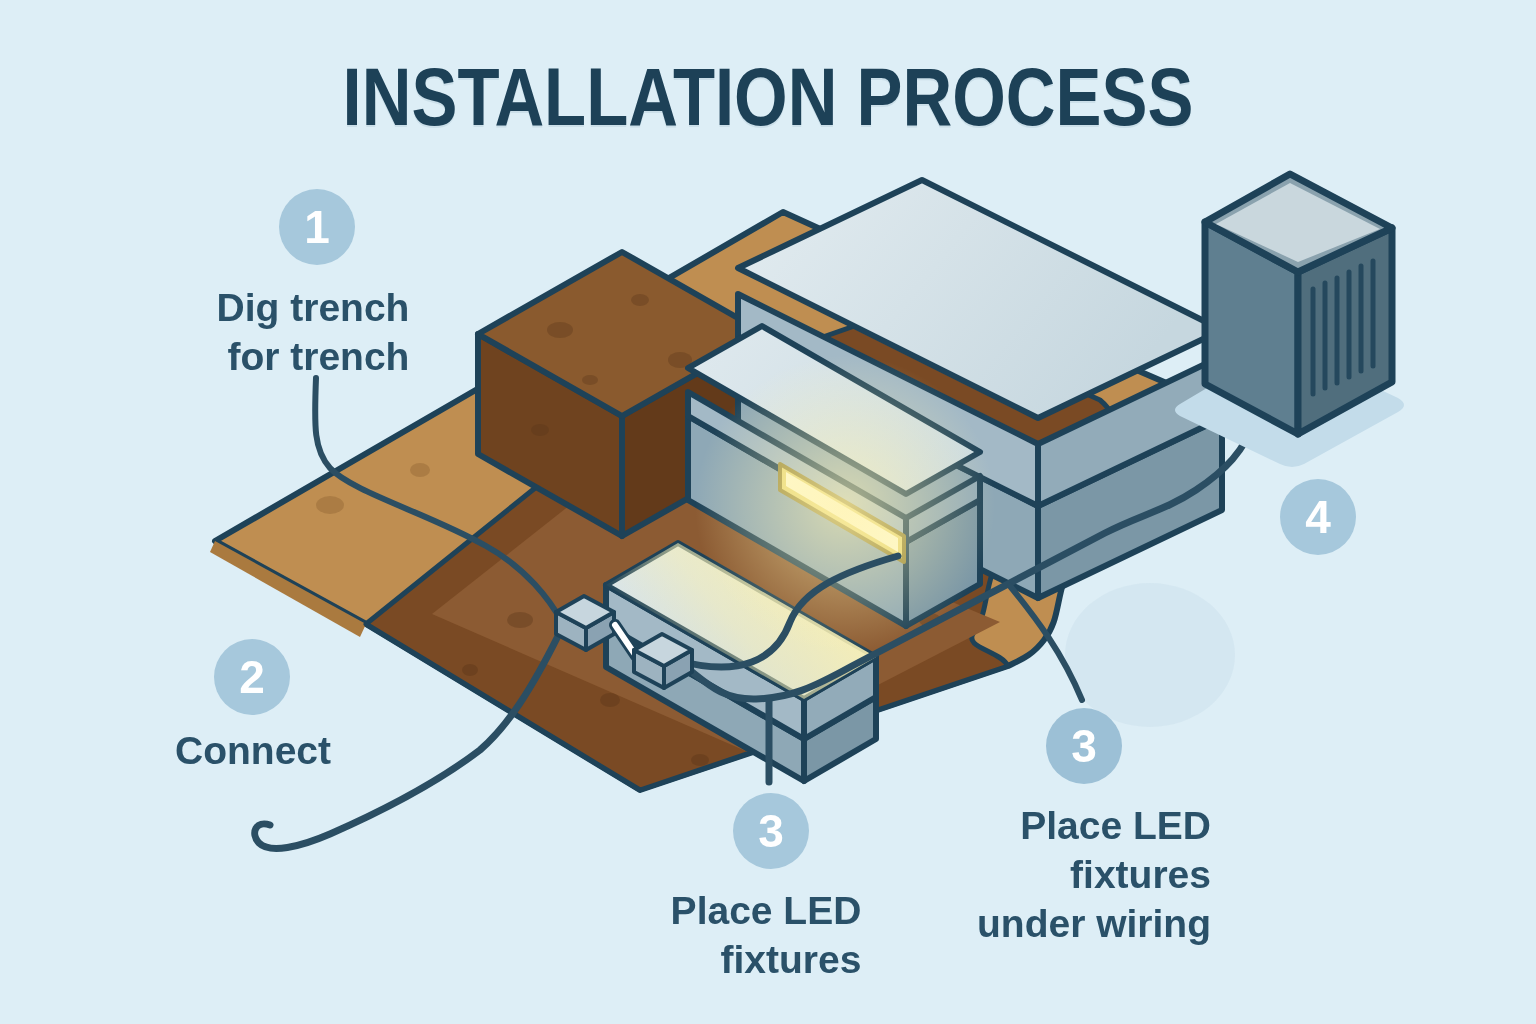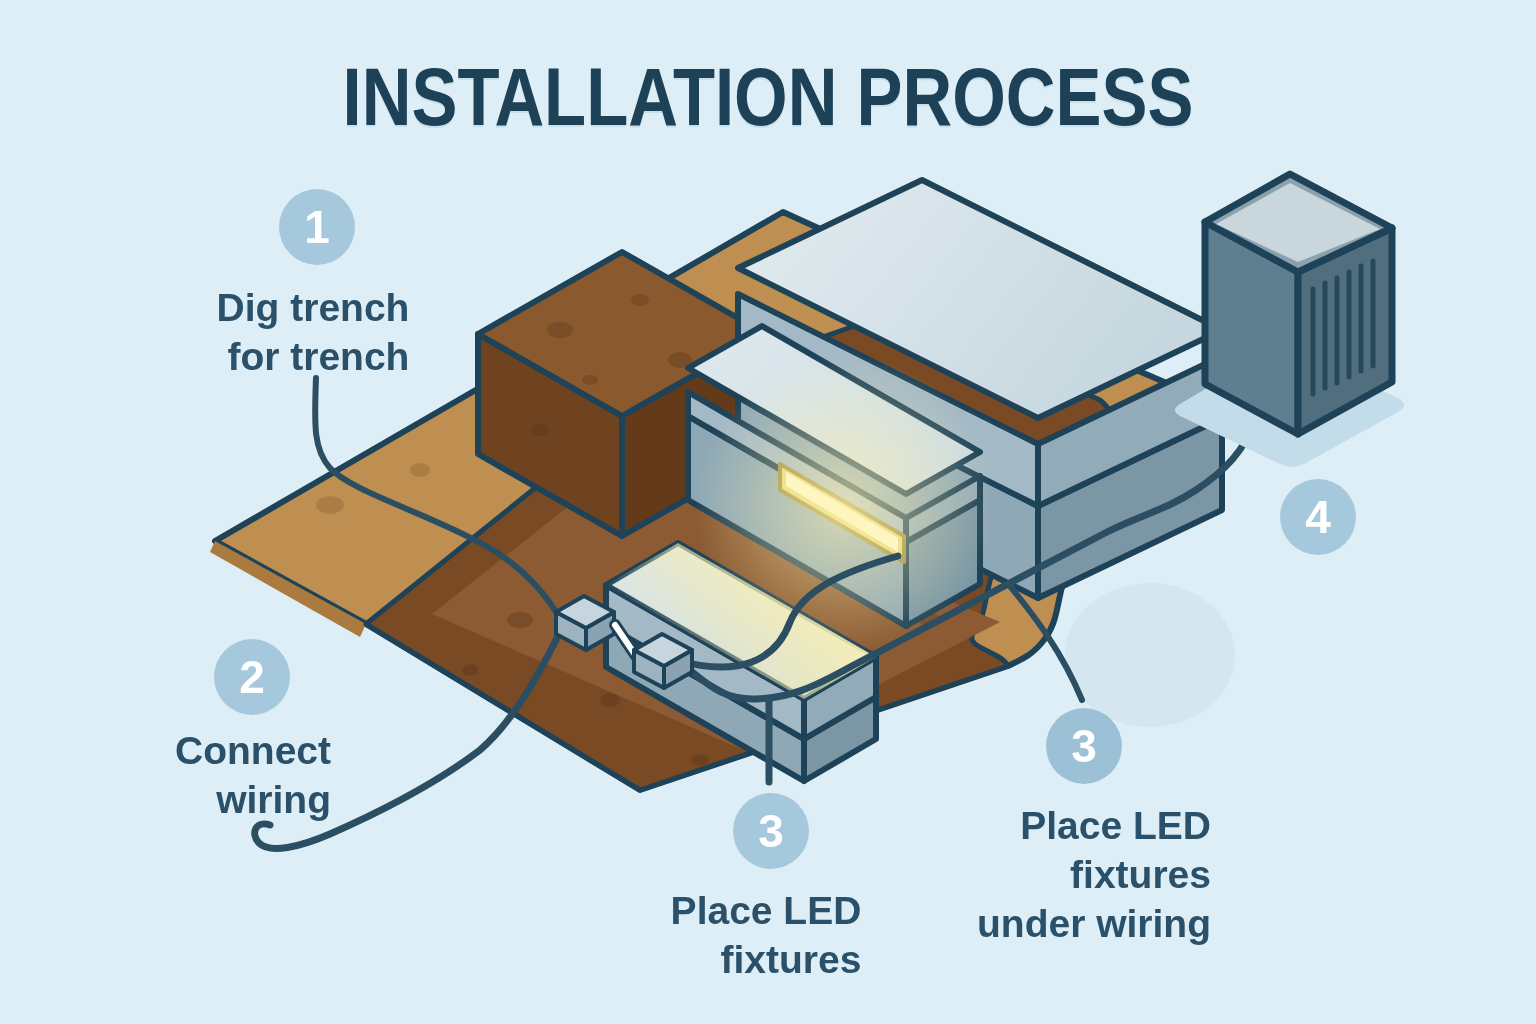--- a/index.html
+++ b/index.html
@@ -209,21 +209,20 @@
 
   <div class="title">INSTALLATION PROCESS</div>
 
   <div class="label" style="left:313px;top:283px;">
     <div>Dig trench</div>
     <div>for trench</div>
   </div>
 
   <div class="label" style="left:253px;top:726px;">
     <div>Connect</div>
-    <div>wiring</div>
   </div>
 
   <div class="label" style="left:766px;top:886px;">
     <div>Place LED</div>
     <div>fixtures</div>
   </div>
 
   <div class="label" style="left:1094px;top:801px;">
     <div>Place LED</div>
     <div>fixtures</div>

